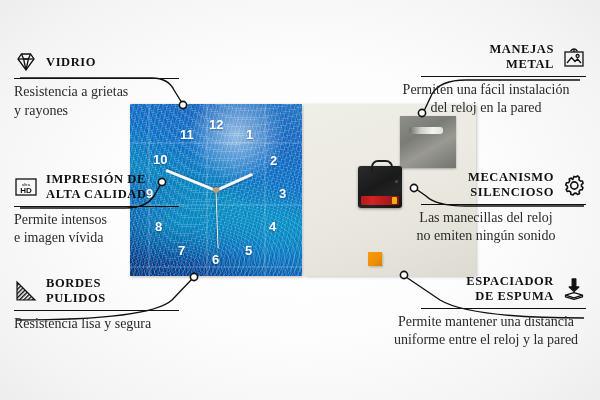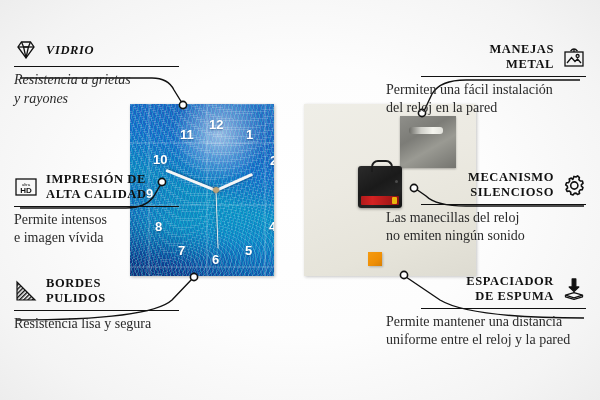--- a/index.html
+++ b/index.html
@@ -9,21 +9,21 @@
     background:#ffffff;
   }
   #stage{
     position:relative;width:600px;height:400px;
     background:
       radial-gradient(ellipse 420px 300px at 300px 200px,#ffffff 0%,#fdfdfd 45%,#f4f4f4 80%,#ececec 100%);
   }
   
   .photo{position:absolute;left:130px;top:104px;width:230px;height:172px;}
   .clock{
-    position:absolute;left:0;top:0;width:144px;height:172px;
+    position:absolute;left:0;top:0;width:172px;height:172px;
     background:
       radial-gradient(circle at 62% 18%, rgba(255,255,255,.55) 0%, rgba(255,255,255,0) 28%),
       repeating-linear-gradient(74deg, rgba(0,200,210,.30) 0px, rgba(0,200,210,.30) 1px, rgba(0,0,0,0) 1px, rgba(0,0,0,0) 3px),
       repeating-linear-gradient(104deg, rgba(255,255,255,.16) 0px, rgba(255,255,255,.16) 1px, rgba(0,0,0,0) 1px, rgba(0,0,0,0) 4px),
       linear-gradient(200deg,#2f6fc4 0%,#1d5fbe 18%,#1668c6 34%,#0f7fbf 52%,#1659b4 70%,#123f96 86%,#0e2f78 100%);
     box-shadow:1px 1px 3px rgba(0,0,0,.28);
     overflow:hidden;
   }
   .clock .mesh{
     position:absolute;inset:0;
@@ -98,25 +98,25 @@
     font-size:12.5px;letter-spacing:.6px;color:#111;line-height:1.18;
     text-transform:uppercase;
   }
   .feat.left .ttl{text-align:left;}
   .feat.right .ttl{text-align:right;}
   .rule{height:1px;background:#111;margin:4px 0 4px 0;width:165px;}
   .feat.right .rule{margin-left:35px;}
   .sub{
     font-family:"Liberation Serif",serif;font-size:14px;color:#2a2a2a;line-height:1.35;
   }
-  .feat.right .sub{text-align:left;}
+  .feat.right .sub{text-align:center;}
   .icon{width:24px;height:24px;flex:0 0 24px;}
   .icon svg{display:block;width:24px;height:24px;}
   
-  #f-vidrio{left:14px;top:38px;font-style:italic;}
+  #f-vidrio{left:14px;top:50px;}
   #f-impresion{left:14px;top:172px;}
   #f-bordes{left:14px;top:276px;}
   #f-manejas{left:386px;top:42px;}
   #f-mecanismo{left:386px;top:170px;}
   #f-espaciador{left:386px;top:274px;}
 </style>
 </head>
 <body>
 
 <div id="stage">

